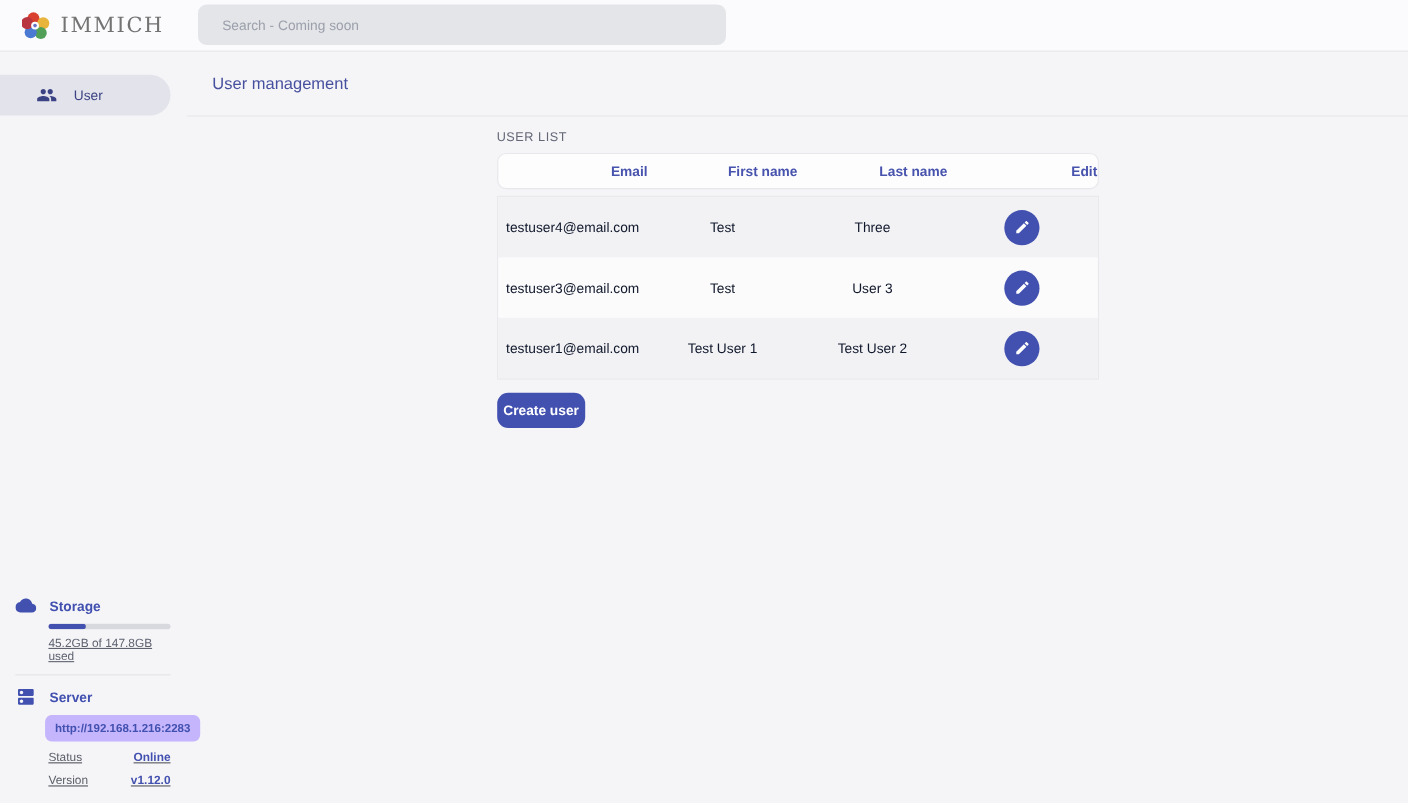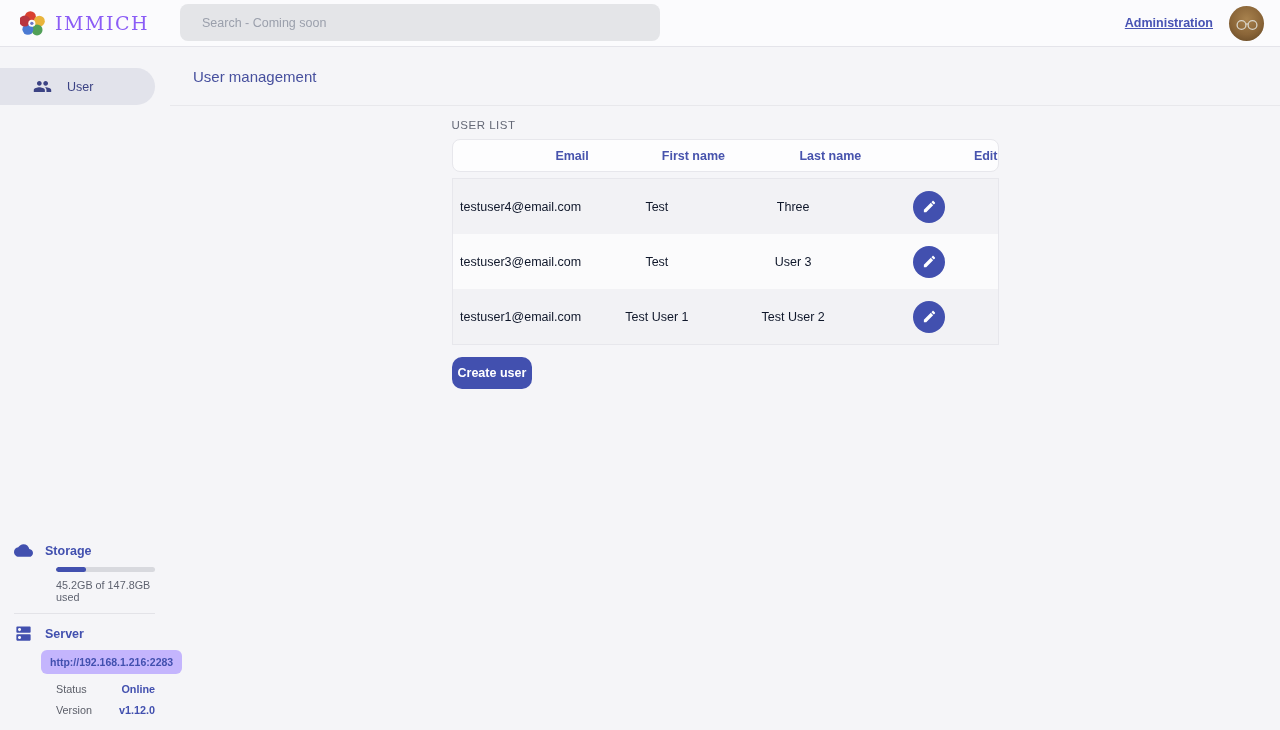--- a/index.html
+++ b/index.html
@@ -11,21 +11,21 @@
   }
   
   .navbar {
     position:relative; height:47px; background:#fbfbfd;
     border-bottom:1px solid #e4e4ea;
     display:flex; align-items:center; padding:0 16px;
   }
   .logo { display:flex; align-items:center; gap:8px; margin-left:4px; cursor:pointer; }
   .logo-text {
     font-family:"DejaVu Serif", serif;
-    font-size:19px; letter-spacing:1.5px; color:#8b5cf6; font-weight:500;
+    font-size:19px; letter-spacing:1.5px; color:#737373; font-weight:500;
   }
   .search-input {
     position:absolute; left:180px; top:4px; width:480px; height:37px;
     background:#e4e5e8; border:none; border-radius:8px;
     padding:0 22px; font-size:12.5px; color:#55575f;
     font-family:"Liberation Sans", sans-serif; outline:none;
   }
   .search-input::placeholder { color:#9ba0ac; }
   .nav-right { margin-left:auto; display:flex; align-items:center; gap:16px; }
   .admin-link {
@@ -50,21 +50,21 @@
     margin-top:21px; width:155px; height:37px;
     background:#e2e3eb; border-radius:0 19px 19px 0;
     display:flex; align-items:center; padding-left:33px; gap:15px;
     cursor:pointer;
   }
   .side-item .label { font-size:12.5px; color:#3c4384; font-weight:500; }
 
   .side-footer { position:absolute; left:0; right:0; bottom:0; padding:0 15px 14px 14px; }
   .foot-row { display:flex; align-items:center; gap:12px; }
   .foot-title { font-size:12.5px; font-weight:bold; color:#4250af; }
-  .indent { margin-left:42px; }
+  .indent { margin-left:30px;text-decoration:underline; }
   .progress-track {
     margin-top:7px; height:5px; background:#d8d9de; border-radius:3px; overflow:hidden;
   }
   .progress-fill { height:100%; background:#4250af; border-radius:3px; }
   .usage-text { margin-top:7px; font-size:10.8px; color:#5f6370; }
   .side-divider { border:none; border-top:1px solid #e3e3e8; margin:10px 0 10px 0; }
   .url-pill {
     margin-top:7px; margin-left:27px; display:inline-block;
     background:#c4b5fd; border-radius:6px; padding:6px 9px;
     font-size:10.5px; font-weight:bold; color:#4250af;
@@ -123,30 +123,20 @@
         <circle cx="4.6" cy="10.6" r="5.3" fill="#b8353f"></circle>
         <circle cx="11.4" cy="12.8" r="3.4" fill="#fbfbfd"></circle>
         <circle cx="11.4" cy="12.8" r="1.6" fill="#6b74c4"></circle>
       </svg>
     </span>
     <span class="logo-text">IMMICH</span>
   </div>
 
   <input class="search-input" type="text" placeholder="Search - Coming soon" style="">
 
-  <div class="nav-right">
-    <a class="admin-link">Administration</a>
-    <div class="avatar">
-      <svg width="24" height="12" viewBox="0 0 24 12">
-        <circle cx="6.5" cy="6" r="4.4" fill="none" stroke="#d9d5c9" stroke-width="1.3"></circle>
-        <circle cx="17.5" cy="6" r="4.4" fill="none" stroke="#d9d5c9" stroke-width="1.3"></circle>
-        <path d="M10.9 5.4 Q12 4.3 13.1 5.4" fill="none" stroke="#d9d5c9" stroke-width="1.3"></path>
-      </svg>
-    </div>
-  </div>
 </nav>
 
 <div class="content">
 
   <aside class="sidebar">
     <div class="side-item">
       <span style="display:flex;">
         <svg width="19" height="19" viewBox="0 0 24 24" fill="#3c4384">
           <path d="M16 11c1.66 0 2.99-1.34 2.99-3S17.66 5 16 5c-1.66 0-3 1.34-3 3s1.34 3 3 3zm-8 0c1.66 0 2.99-1.34 2.99-3S9.66 5 8 5C6.34 5 5 6.34 5 8s1.34 3 3 3zm0 2c-2.33 0-7 1.17-7 3.5V19h14v-2.5c0-2.33-4.67-3.5-7-3.5zm8 0c-.29 0-.62.02-.97.05 1.16.84 1.97 1.97 1.97 3.45V19h6v-2.5c0-2.33-4.67-3.5-7-3.5z"></path>
         </svg>

